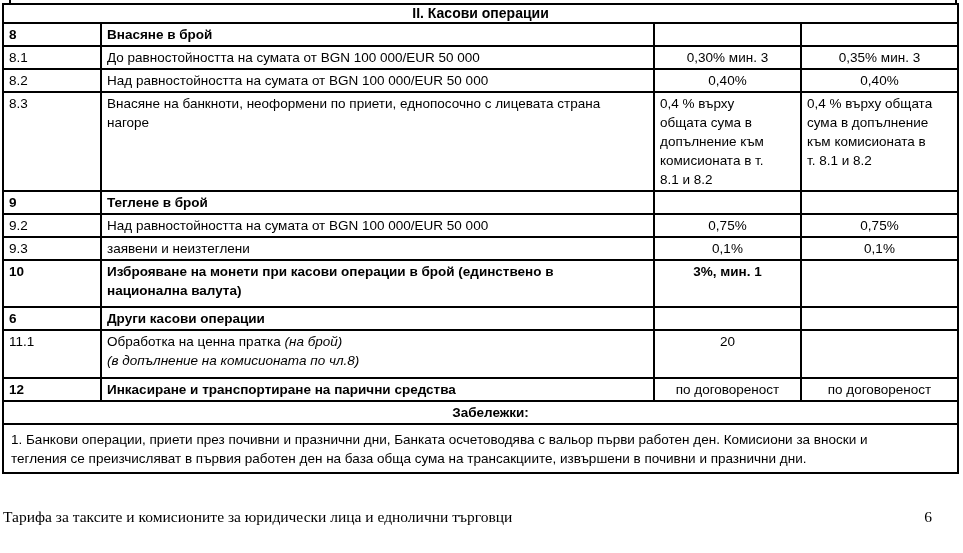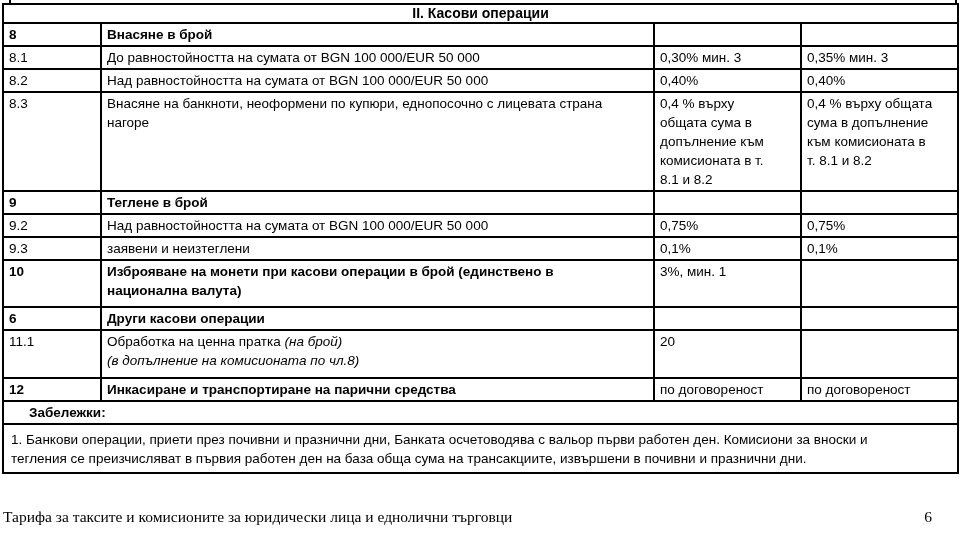--- a/index.html
+++ b/index.html
@@ -47,28 +47,29 @@
     padding: 1px 0;
   }
   td.num {
     padding-left: 7px;
   }
   tr.section td.num,
   tr.section td.desc {
     font-weight: bold;
   }
   td.val {
-    text-align: left;
+    text-align: center;
   }
   td.val-left {
     text-align: left;
   }
   tr.notes-label-row td {
     font-weight: bold;
     padding-left: 25px;
+    text-align: center;
   }
   tr.note-row td {
     padding: 5px 14px 4px 7px;
   }
   td.desc-11-1 {
     line-height: 21.5px;
   }
   .footer {
     position: absolute;
     left: 3px;
@@ -120,21 +121,21 @@
 
   <tr style="height:21px">
     <td class="num">8.2</td>
     <td class="desc">Над равностойността на сумата от BGN 100 000/EUR 50 000</td>
     <td class="val">0,40%</td>
     <td class="val">0,40%</td>
   </tr>
 
   <tr style="height:99px">
     <td class="num">8.3</td>
-    <td class="desc">Внасяне на банкноти, неоформени по купюри, еднопосочно с лицевата страна
+    <td class="desc">Внасяне на банкноти, неоформени по приети, еднопосочно с лицевата страна
 нагоре</td>
     <td class="val-left">0,4 % върху
 общата сума в
 допълнение към
 комисионата в т.
 8.1 и 8.2</td>
     <td class="val-left">0,4 % върху общата
 сума в допълнение
 към комисионата в
 т. 8.1 и 8.2</td>
@@ -159,21 +160,21 @@
     <td class="num">9.3</td>
     <td class="desc">заявени и неизтеглени</td>
     <td class="val">0,1%</td>
     <td class="val">0,1%</td>
   </tr>
 
   <tr class="section" style="height:47px">
     <td class="num">10</td>
     <td class="desc">Изброяване на монети при касови операции в брой (единствено в
 национална валута)</td>
-    <td class="val" style="font-weight:normal">3%, мин. 1</td>
+    <td class="val" style="font-weight:bold">3%, мин. 1</td>
     <td class="val" style="font-weight:normal"></td>
   </tr>
 
   <tr class="section" style="height:22px">
     <td class="num">6</td>
     <td class="desc">Други касови операции</td>
     <td class="val"></td>
     <td class="val"></td>
   </tr>
 

